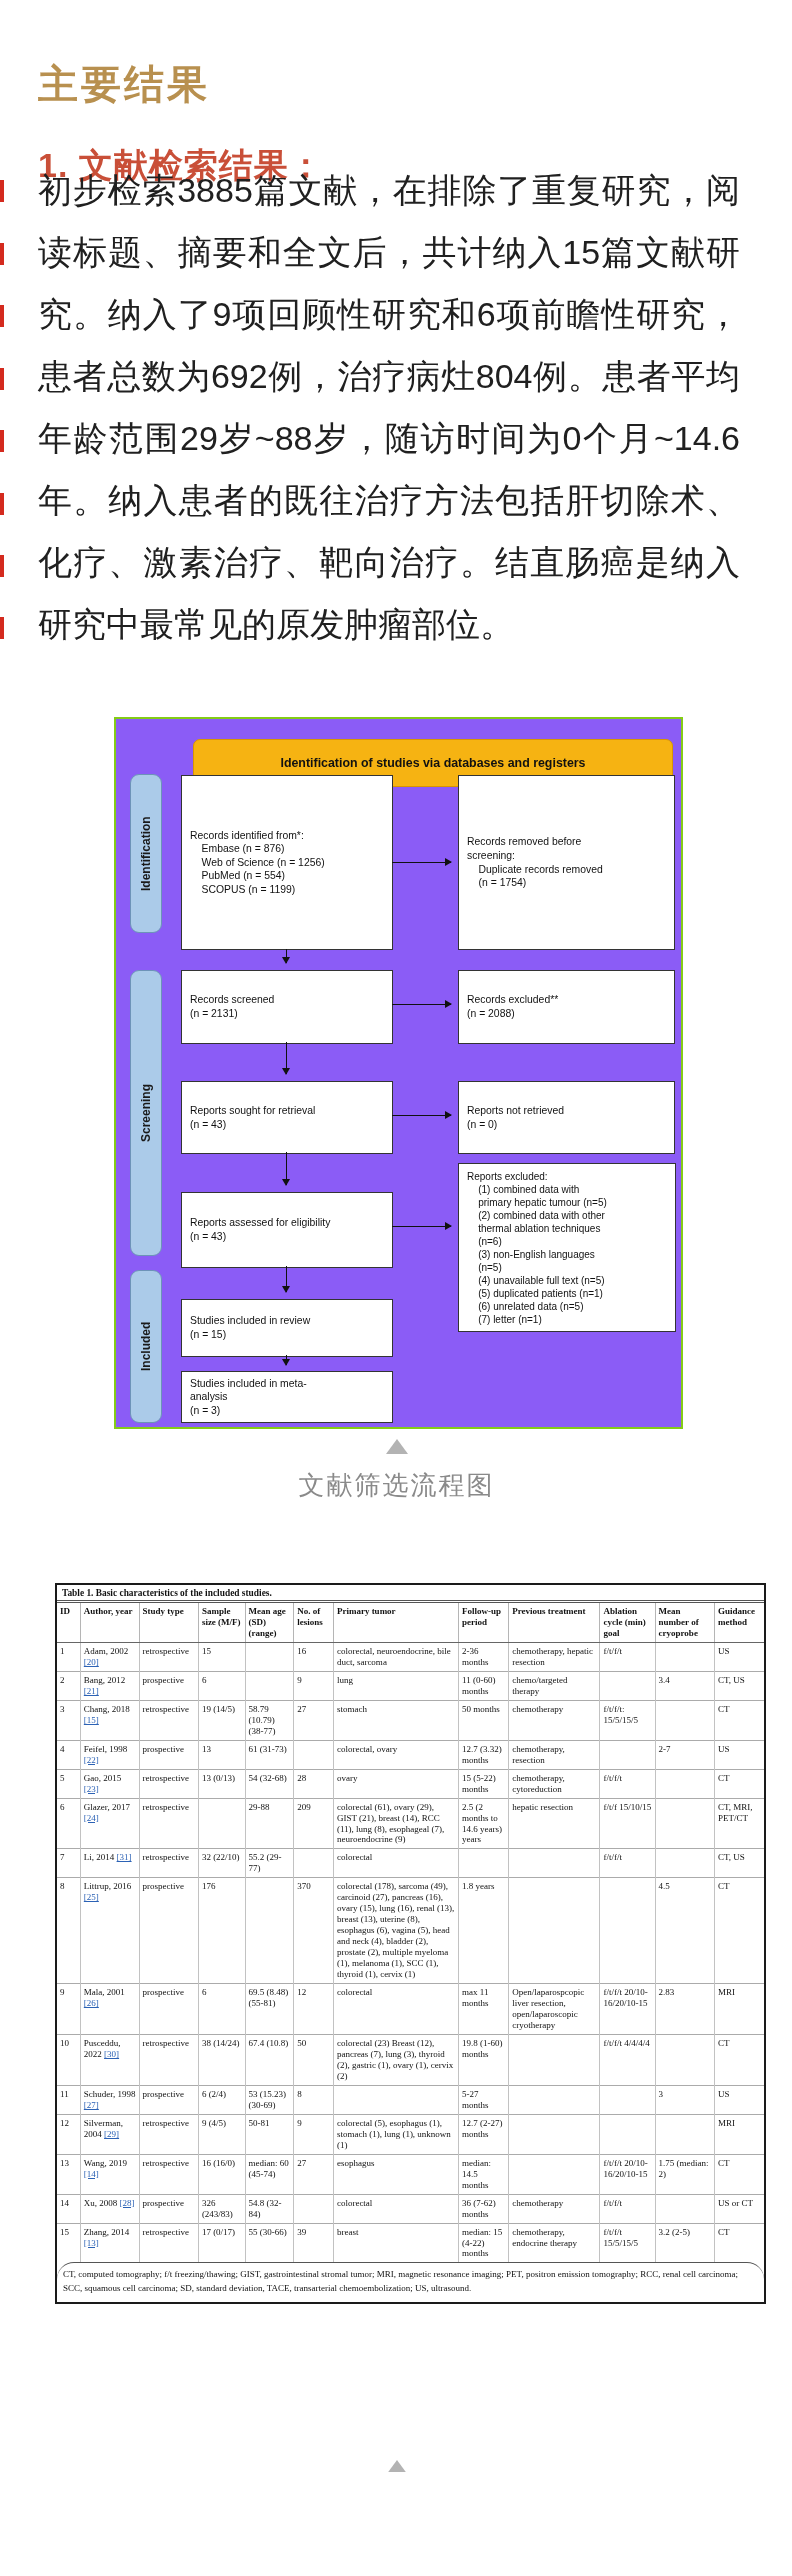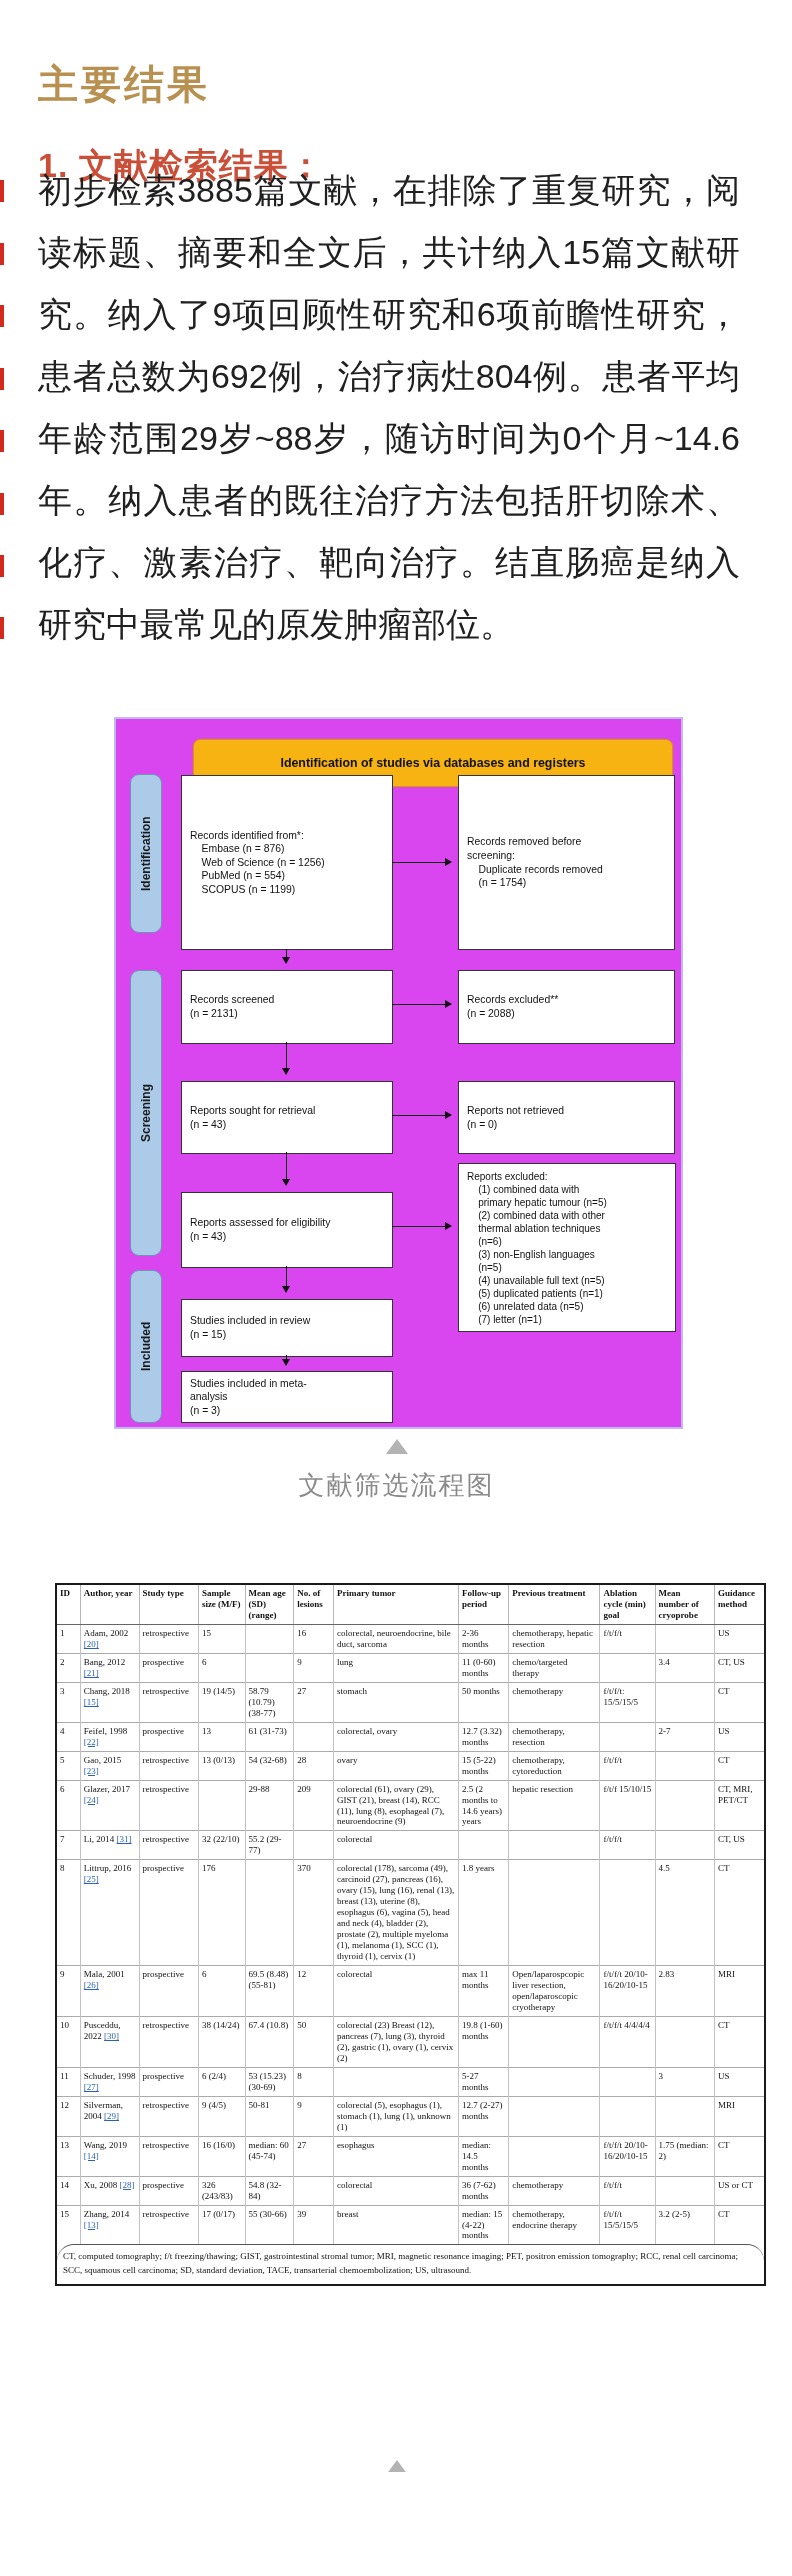--- a/index.html
+++ b/index.html
@@ -8,21 +8,21 @@
 
   
   .sec-title{position:absolute;left:38px;top:24px;font-family:"DejaVu Serif","Liberation Serif",serif;
              font-size:40px;font-weight:bold;letter-spacing:3px;}
   .sub-title{position:absolute;left:38px;top:109px;font-size:34px;font-weight:bold;letter-spacing:1px;}
   .para{position:absolute;left:38px;top:159px;width:702px;font-size:34px;line-height:62px;
         text-align:justify;color:#202020;}
   .line-marker{position:absolute;left:0;width:4px;height:22px;}
 
   
-  .flow{position:absolute;left:114px;top:717px;width:565px;height:708px;border:2px solid #c4b5fd;background:#d946ef;}
+  .flow{position:absolute;left:114px;top:717px;width:565px;height:708px;border:2px solid #84cc16;background:#8b5cf6;}
   .banner{position:absolute;display:flex;align-items:center;justify-content:center;border-radius:7px;
           font-size:12.4px;font-weight:bold;color:#111;text-align:center;}
   .stage{position:absolute;width:30px;border-radius:9px;display:flex;align-items:center;justify-content:center;
          writing-mode:vertical-rl;transform:rotate(180deg);font-size:12px;font-weight:bold;color:#1a1a1a;}
   .fbox{position:absolute;border:1.5px solid #333;background:#fff;display:flex;align-items:center;}
   .fbox span{display:block;white-space:pre-wrap;font-size:10.4px;line-height:1.3;padding:4px 8px;color:#111;}
   .ha{position:absolute;border-top:1.6px solid #111;}
   .ha:after{content:'';position:absolute;right:-1px;top:-5px;width:0;height:0;
             border-left:7px solid #111;border-top:4.2px solid transparent;border-bottom:4.2px solid transparent;}
   .va{position:absolute;border-left:1.6px solid #111;}
@@ -141,20 +141,21 @@
     <div class="va" style="left:170px;top:547px;height:26px"></div>
     <div class="va" style="left:170px;top:636px;height:10px"></div>
   </div>
 
   <div class="figcap" style="top:1439px">
     <div class="tri"></div>
     <div class="cap-text">文献筛选流程图</div>
   </div>
 
   <div class="tbl-wrap">
+    <div class="tbl-title">Table 1.  Basic characteristics of the included studies.</div>
     <table class="studies">
       <colgroup>
         <col style="width:3.3%">
           <col style="width:8.3%">
           <col style="width:8.4%">
           <col style="width:6.6%">
         <col style="width:6.9%">
           <col style="width:5.6%">
           <col style="width:17.7%">
           <col style="width:7.1%">

